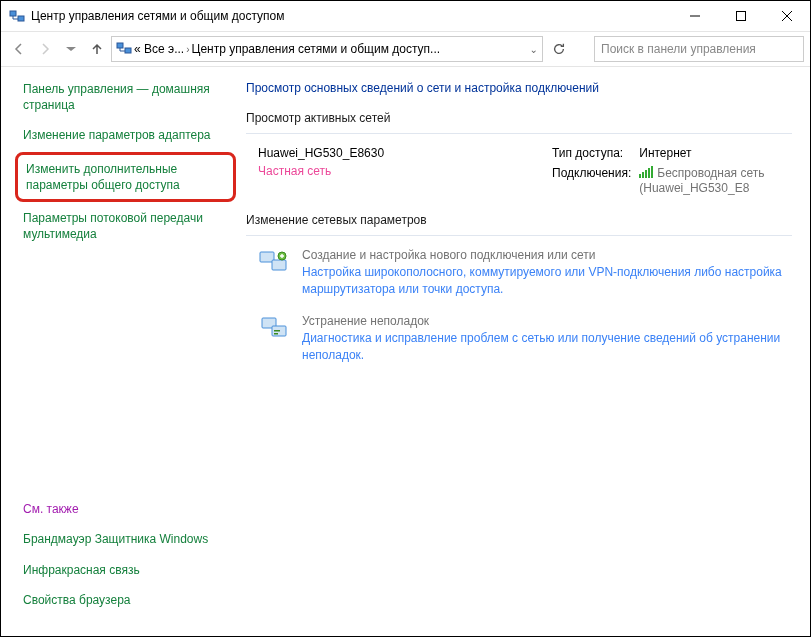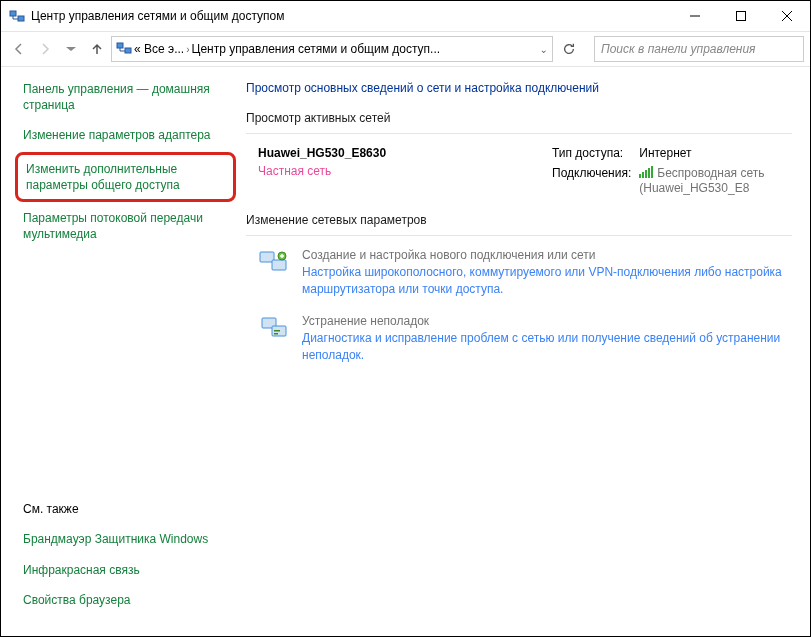--- a/index.html
+++ b/index.html
@@ -9,34 +9,34 @@
 .title-text{flex:1;font-size:12px}
 .win-controls{display:flex}
 .win-btn{width:46px;height:30px;display:flex;align-items:center;justify-content:center;font-size:13px}
 .win-btn svg{stroke:#000;fill:none}
 .addressbar{height:34px;border-top:1px solid #e5e5e5;border-bottom:1px solid #e5e5e5;display:flex;align-items:center;padding:0 6px;gap:2px}
 .nav-btn{width:24px;height:24px;display:flex;align-items:center;justify-content:center;color:#999}
 .nav-btn.enabled{color:#333}
 .addr-path{flex:1;height:24px;border:1px solid #ccc;display:flex;align-items:center;padding:0 4px;gap:2px;overflow:hidden;white-space:nowrap}
 .addr-seg{display:flex;align-items:center;gap:2px}
 .chev{color:#666;font-size:10px}
-.search-box{width:196px;height:24px;border:1px solid #ccc;margin-left:11px;padding:0 6px;display:flex;align-items:center;color:#888;font-style:italic}
+.search-box{width:196px;height:24px;border:1px solid #ccc;margin-left:21px;padding:0 6px;display:flex;align-items:center;color:#888;}
 .content{flex:1;display:flex;overflow:hidden}
 .sidebar{width:205px;padding:14px 8px 14px 22px;border-right:none;display:flex;flex-direction:column}
 .side-link{color:#15803d;margin-bottom:14px;cursor:pointer;line-height:1.35}
-.side-link.txt{color:#000000;cursor:default}
+.side-link.txt{color:#a21caf;cursor:default}
 .highlight{border:3px solid #d9261c;border-radius:8px;padding:6px 8px;margin:-6px -8px 8px -8px}
 .spacer{flex:1}
 .main{flex:1;padding:14px 18px 14px 10px;overflow:hidden}
 h1{font-size:12px;font-weight:400;color:#003399;margin:0 0 16px 0}
 .section-hdr{color:#1a1a1a;margin:4px 0 8px 0}
 .hr{height:1px;background:#e0e6ef;margin:4px 0 12px 0}
 .net-row{display:flex;gap:20px;margin-bottom:18px}
 .net-left{flex:1;padding-left:12px}
-.net-name{font-weight:700}
+.net-name{font-weight:400}
 .net-type{color:#ec4899;margin-top:4px}
 .net-right{display:flex;gap:8px;flex:0 0 240px}
 .kv-labels{display:flex;flex-direction:column;gap:6px}
 .kv-values{display:flex;flex-direction:column;gap:6px}
 .link{color:#737373;cursor:pointer}
 .sig-icon{display:inline-block;vertical-align:middle;margin-right:4px}
 .action-row{display:flex;gap:12px;margin-bottom:16px;padding-left:12px}
 .action-icon{width:32px;height:28px;flex:0 0 32px;display:flex;align-items:flex-start;justify-content:center}
 .action-text .link{display:block;margin-bottom:2px}
 .action-desc{color:#3b82f6;line-height:1.4}

